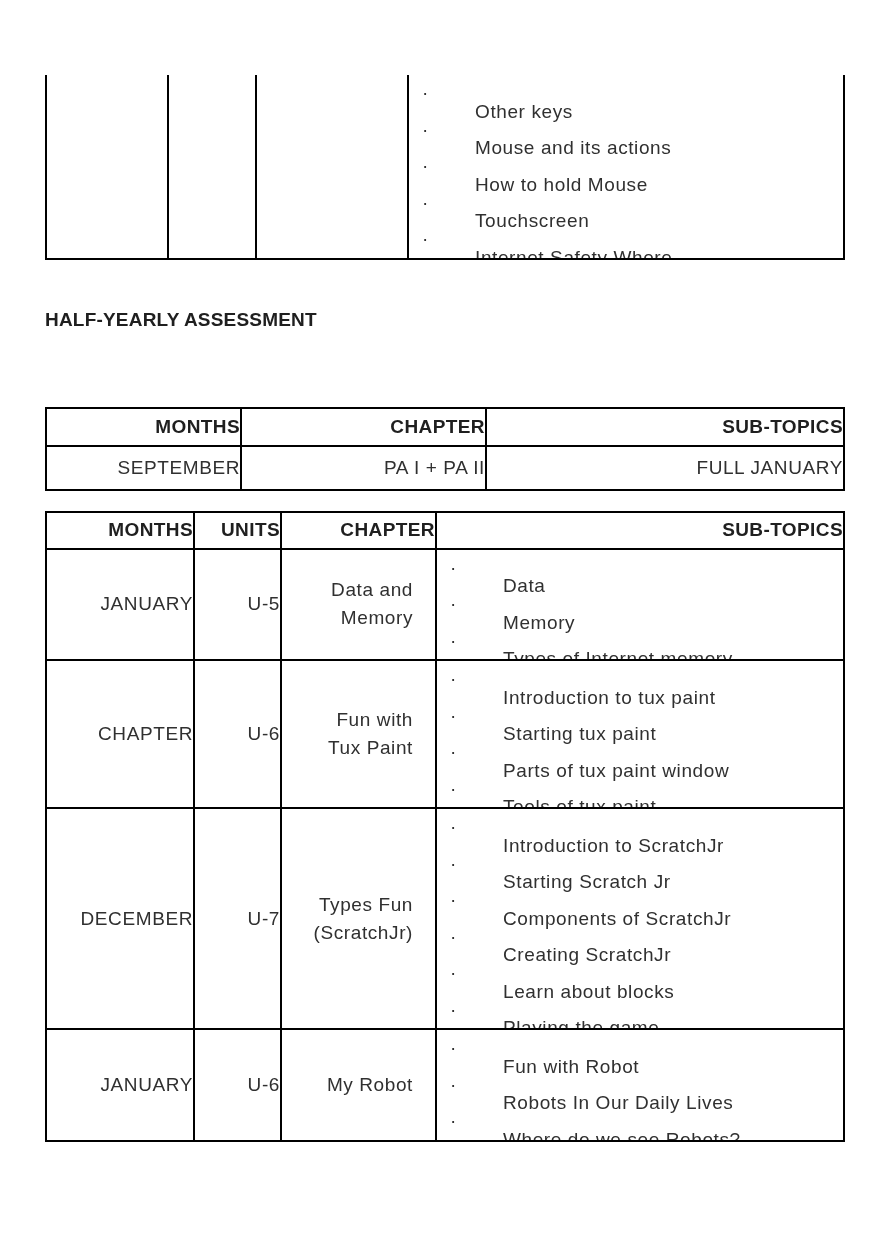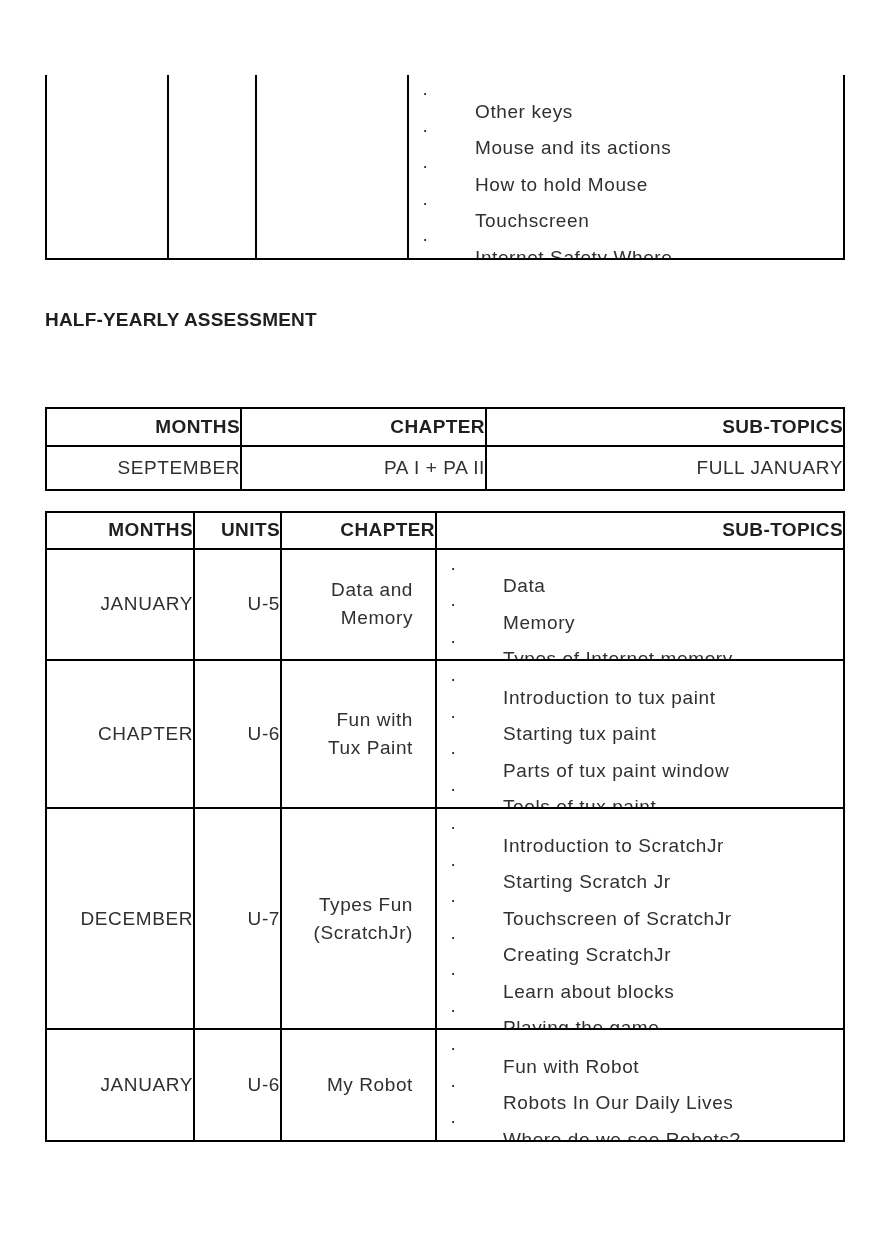--- a/index.html
+++ b/index.html
@@ -188,21 +188,21 @@
           <div class="bline">
             <span class="bullet">·</span>
             <span class="btext">Introduction to ScratchJr</span>
           </div>
           <div class="bline">
             <span class="bullet">·</span>
             <span class="btext">Starting Scratch Jr</span>
           </div>
           <div class="bline">
             <span class="bullet">·</span>
-            <span class="btext">Touchscreen of ScratchJr</span>
+            <span class="btext">Components of ScratchJr</span>
           </div>
           <div class="bline">
             <span class="bullet">·</span>
             <span class="btext">Creating ScratchJr</span>
           </div>
           <div class="bline">
             <span class="bullet">·</span>
             <span class="btext">Learn about blocks</span>
           </div>
           <div class="bline">

